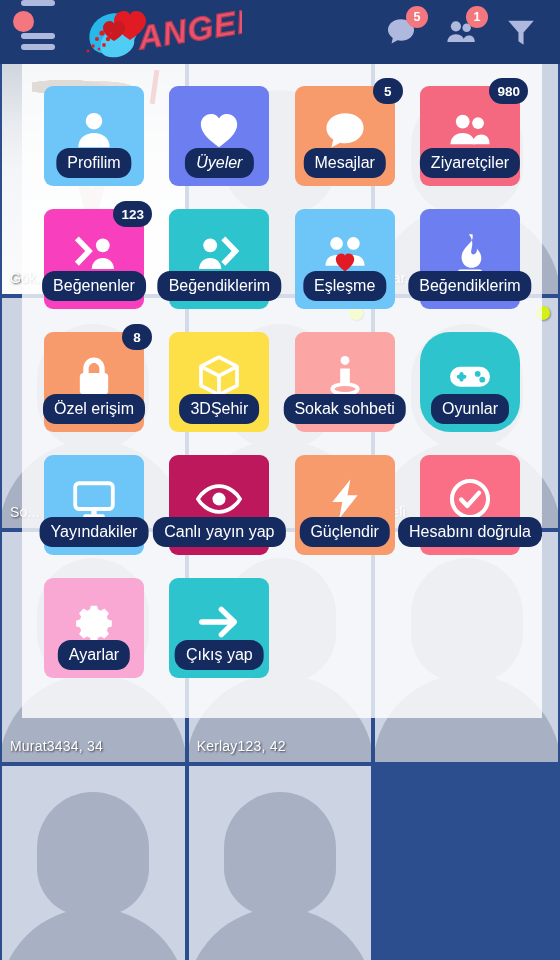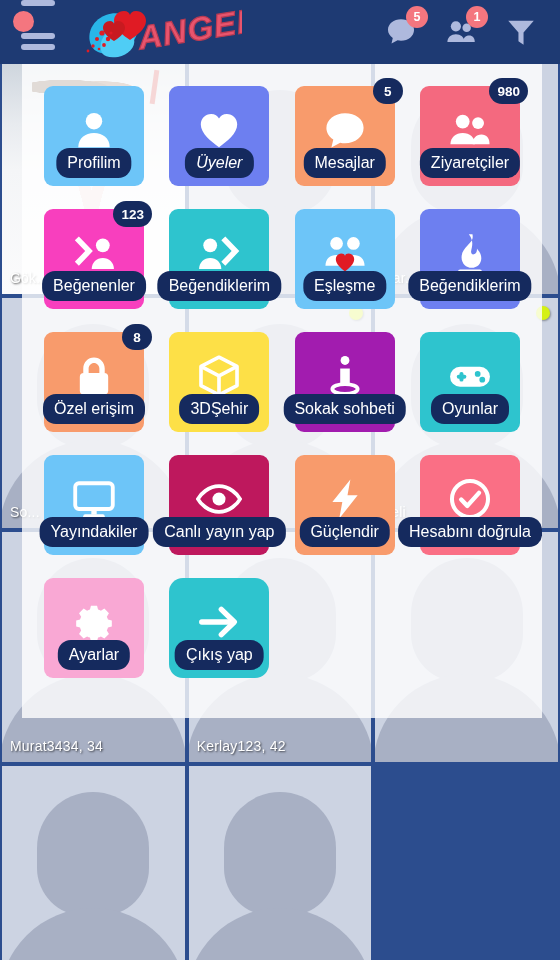--- a/index.html
+++ b/index.html
@@ -294,31 +294,31 @@
       </div>
       <div class="tile" style="background: #fde047; justify-content: center;">
         <div class="glyph">
           <svg viewBox="0 0 24 24">
             <path d="M12 2.2L21.4 7v10L12 21.8 2.6 17V7z" fill="none" stroke="#ffffff" stroke-width="1.9" stroke-linejoin="round"></path>
             <path d="M2.6 7L12 11.9 21.4 7M12 11.9v9.9" fill="none" stroke="#ffffff" stroke-width="1.9" stroke-linejoin="round"></path>
           </svg>
         </div>
         <div class="tile-label">3DŞehir</div>
       </div>
-      <div class="tile" style="background: #a21caf;">
+      <div class="tile" style="background: #fca5a5;">
         <div class="glyph">
           <svg viewBox="0 0 24 24">
             <circle cx="12" cy="3.9" r="2.3" fill="#ffffff"></circle>
             <path d="M9.5 8.1h5v8.2h-5z" fill="#ffffff"></path>
             <ellipse cx="12" cy="18.8" rx="6.6" ry="2.6" fill="none" stroke="#ffffff" stroke-width="2"></ellipse>
           </svg>
         </div>
         <div class="tile-label">Sokak sohbeti</div>
       </div>
-      <div class="tile" style="background: rgb(46, 196, 206);">
+      <div class="tile" style="background: rgb(46, 196, 206); border-radius: 30px;">
         <div class="glyph">
           <svg viewBox="0 0 24 24">
             <rect x="1.6" y="7.2" width="20.8" height="10.4" rx="5.2" fill="#ffffff"></rect>
             <rect x="5.1" y="11.3" width="5" height="2.1" rx="1" fill="#2EC4CE"></rect>
             <rect x="6.5" y="9.9" width="2.1" height="5" rx="1" fill="#2EC4CE"></rect>
             <circle cx="16" cy="10.9" r="1.5" fill="#2EC4CE"></circle>
             <circle cx="18.4" cy="13.9" r="1.5" fill="#2EC4CE"></circle>
           </svg>
         </div>
         <div class="tile-label">Oyunlar</div>
@@ -364,21 +364,21 @@
     </div>
     <div class="menu-row">
       <div class="tile" style="background: #f9a8d4;">
         <div class="glyph">
           <svg viewBox="0 0 24 24">
             <path d="M12 8.3a3.7 3.7 0 100 7.4 3.7 3.7 0 000-7.4zm9.3 5.1l-2-.5a7.6 7.6 0 00-.6-1.5l1.1-1.8-2.4-2.4-1.8 1.1a7.6 7.6 0 00-1.5-.6l-.5-2h-3.2l-.5 2a7.6 7.6 0 00-1.5.6L6.6 7.2 4.2 9.6l1.1 1.8a7.6 7.6 0 00-.6 1.5l-2 .5v3.2l2 .5c.15.52.35 1.02.6 1.5l-1.1 1.8 2.4 2.4 1.8-1.1c.48.25.98.45 1.5.6l.5 2h3.2l.5-2c.52-.15 1.02-.35 1.5-.6l1.8 1.1 2.4-2.4-1.1-1.8c.25-.48.45-.98.6-1.5l2-.5z" fill="#ffffff" transform="translate(0,-2.2)"></path>
           </svg>
         </div>
         <div class="tile-label">Ayarlar</div>
       </div>
-      <div class="tile" style="background: rgb(46, 196, 206); border-radius: 14px;">
+      <div class="tile" style="background: rgb(46, 196, 206);">
         <div class="glyph">
           <svg viewBox="0 0 24 24">
             <path d="M3 12h16" stroke="#ffffff" stroke-width="2.8" stroke-linecap="round"></path>
             <path d="M13.2 5.4L20 12l-6.8 6.6" fill="none" stroke="#ffffff" stroke-width="2.8" stroke-linecap="round" stroke-linejoin="round"></path>
           </svg>
         </div>
         <div class="tile-label">Çıkış yap</div>
       </div>
     </div>
   </div>

